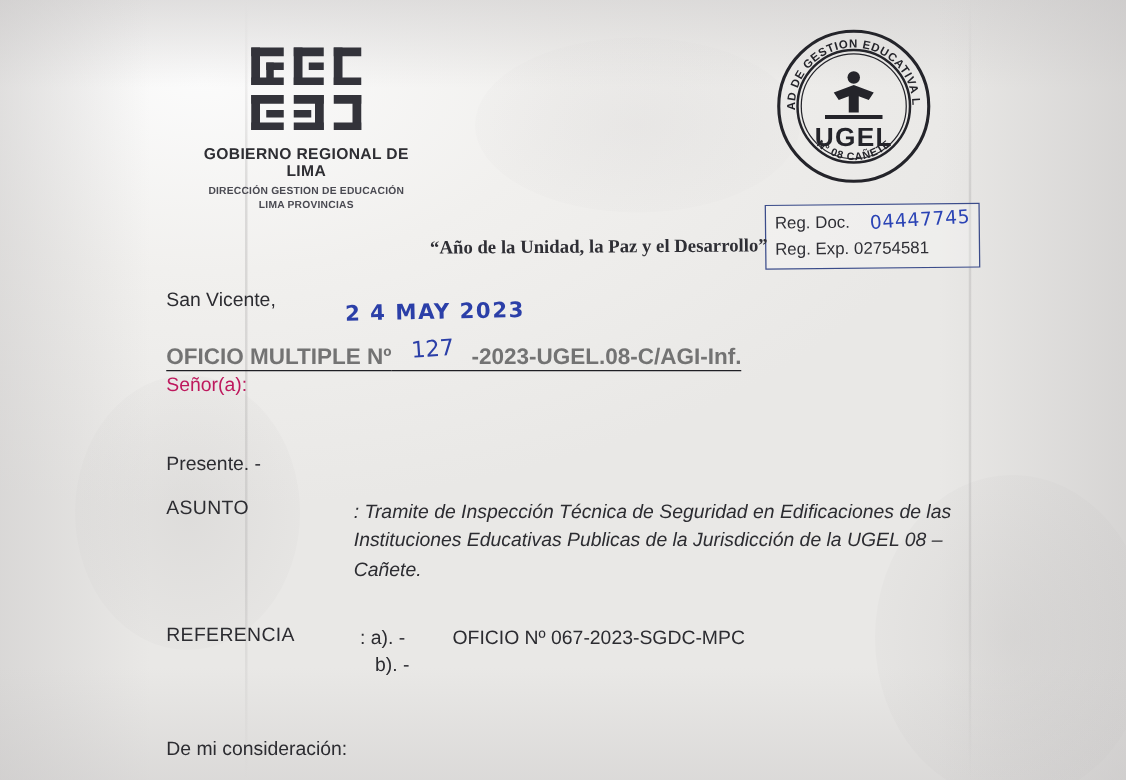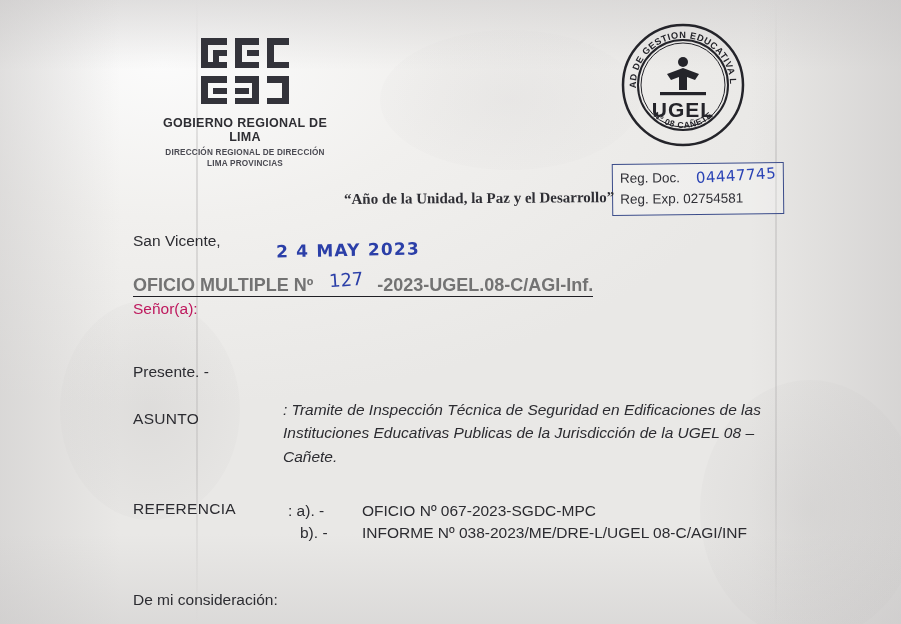--- a/index.html
+++ b/index.html
@@ -211,21 +211,20 @@
   }
 
   .asunto-label {
     position: absolute;
     left: 133px;
     top: 398px;
     font-family: "Liberation Sans", sans-serif;
     font-size: 15.5px;
     color: #2c2c31;
     letter-spacing: 0.3px;
-    margin-top: 12px;
   }
   .asunto-body {
     position: absolute;
     left: 283px;
     top: 398px;
     width: 520px;
     font-family: "Liberation Sans", sans-serif;
     font-size: 15.5px;
     color: #2c2c31;
     line-height: 1.5;
@@ -319,21 +318,21 @@
           <rect x="38" y="64" width="24" height="6"></rect>
 
           <rect x="70" y="42" width="22" height="7"></rect>
           <rect x="85" y="42" width="7" height="28"></rect>
           <rect x="70" y="64" width="22" height="6"></rect>
         </g>
       </svg>
     </div>
     <div class="grl-title">GOBIERNO REGIONAL DE LIMA</div>
     <div class="grl-sub">
-      <div>DIRECCIÓN REGIONAL DE DIRECCIÓN</div>
+      <div>DIRECCIÓN GESTION DE EDUCACIÓN</div>
       <div>LIMA PROVINCIAS</div>
     </div>
   </div>
 
   <div class="ugel-logo">
     <svg width="126" height="126" viewBox="0 0 126 126" xmlns="http://www.w3.org/2000/svg">
       <defs>
         <path id="arcTop" d="M 16,63 A 47,47 0 0 1 110,63"></path>
         <path id="arcBot" d="M 20,63 A 43,43 0 0 0 106,63"></path>
       </defs>
@@ -385,18 +384,17 @@
   <div class="asunto-body">: Tramite de Inspección Técnica de Seguridad en Edificaciones de las Instituciones Educativas Publicas de la Jurisdicción de la UGEL 08 – Cañete.</div>
 
   <div class="ref-label">REFERENCIA</div>
   <div class="ref-list">
     <div class="ref-item">
       <span class="ref-key">: a). -</span>
       <span>OFICIO Nº 067-2023-SGDC-MPC</span>
     </div>
     <div class="ref-item">
       <span class="ref-key" style="padding-left:12px;width:62px;">b). -</span>
-      <span>INFORME Nº 038-2023/ME/DRE-L/UGEL 08-C/AGI/INF</span>
     </div>
   </div>
 
   <div class="closing">De mi consideración:</div>
 </div>
 
 </body></html>

